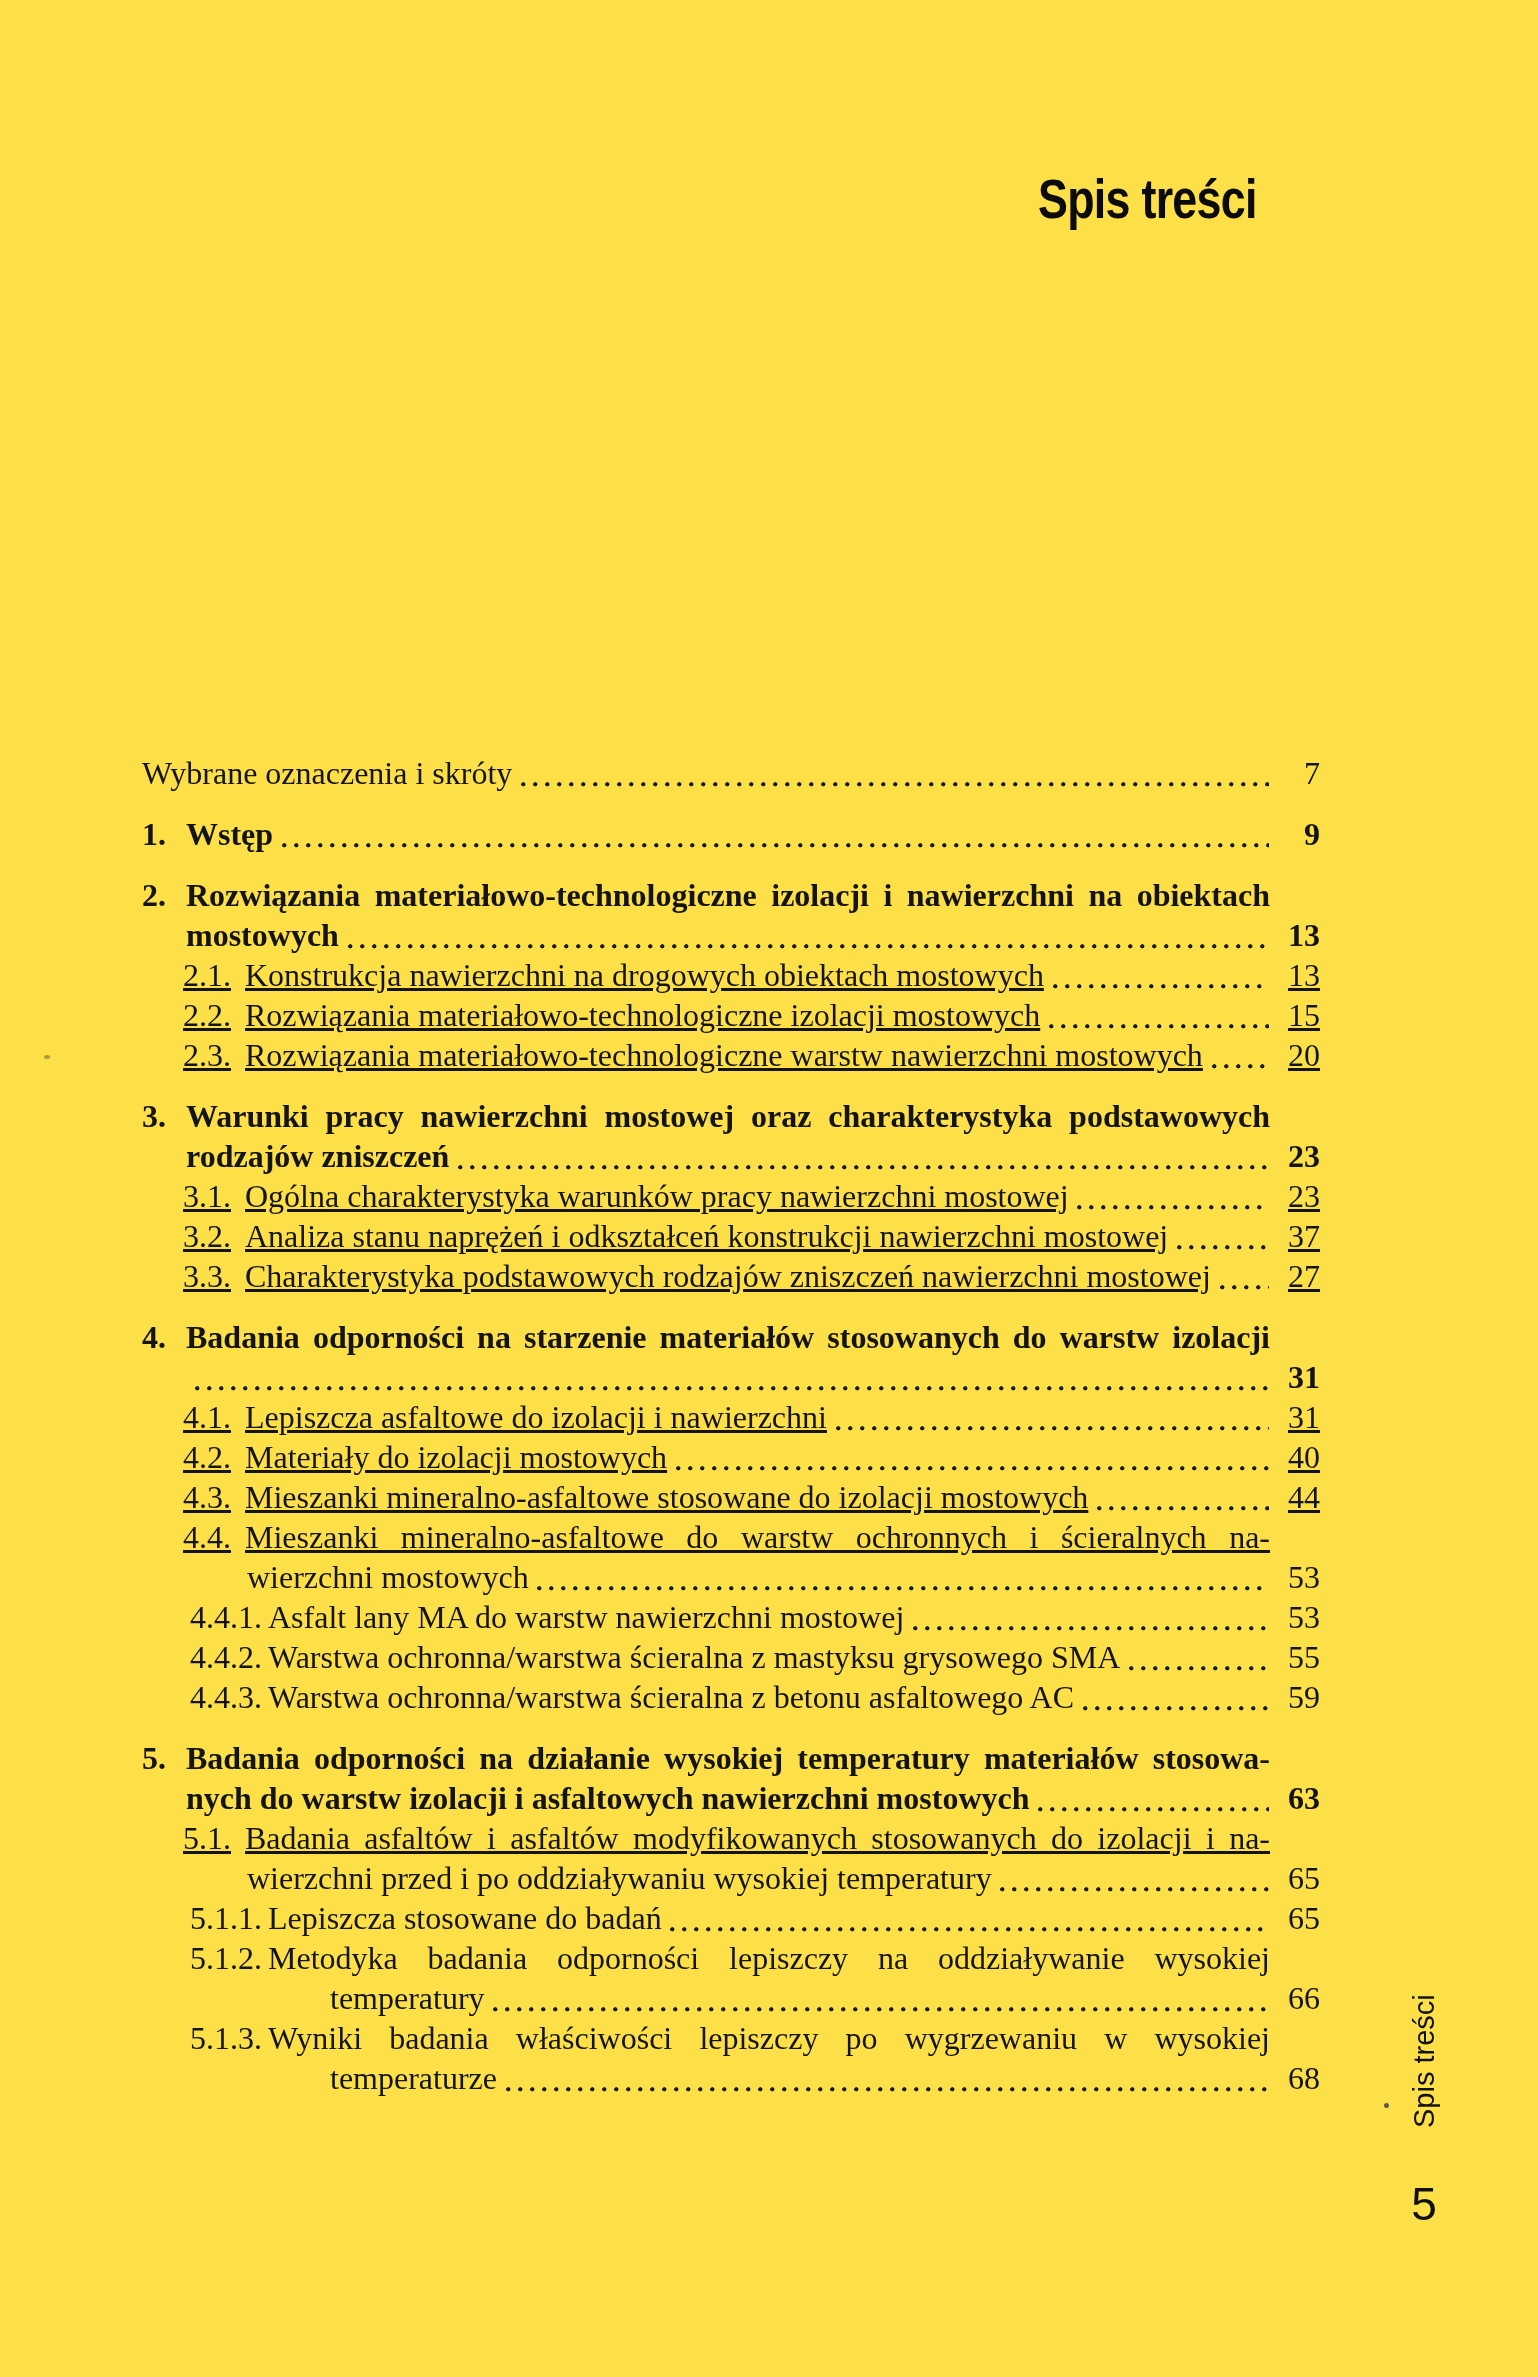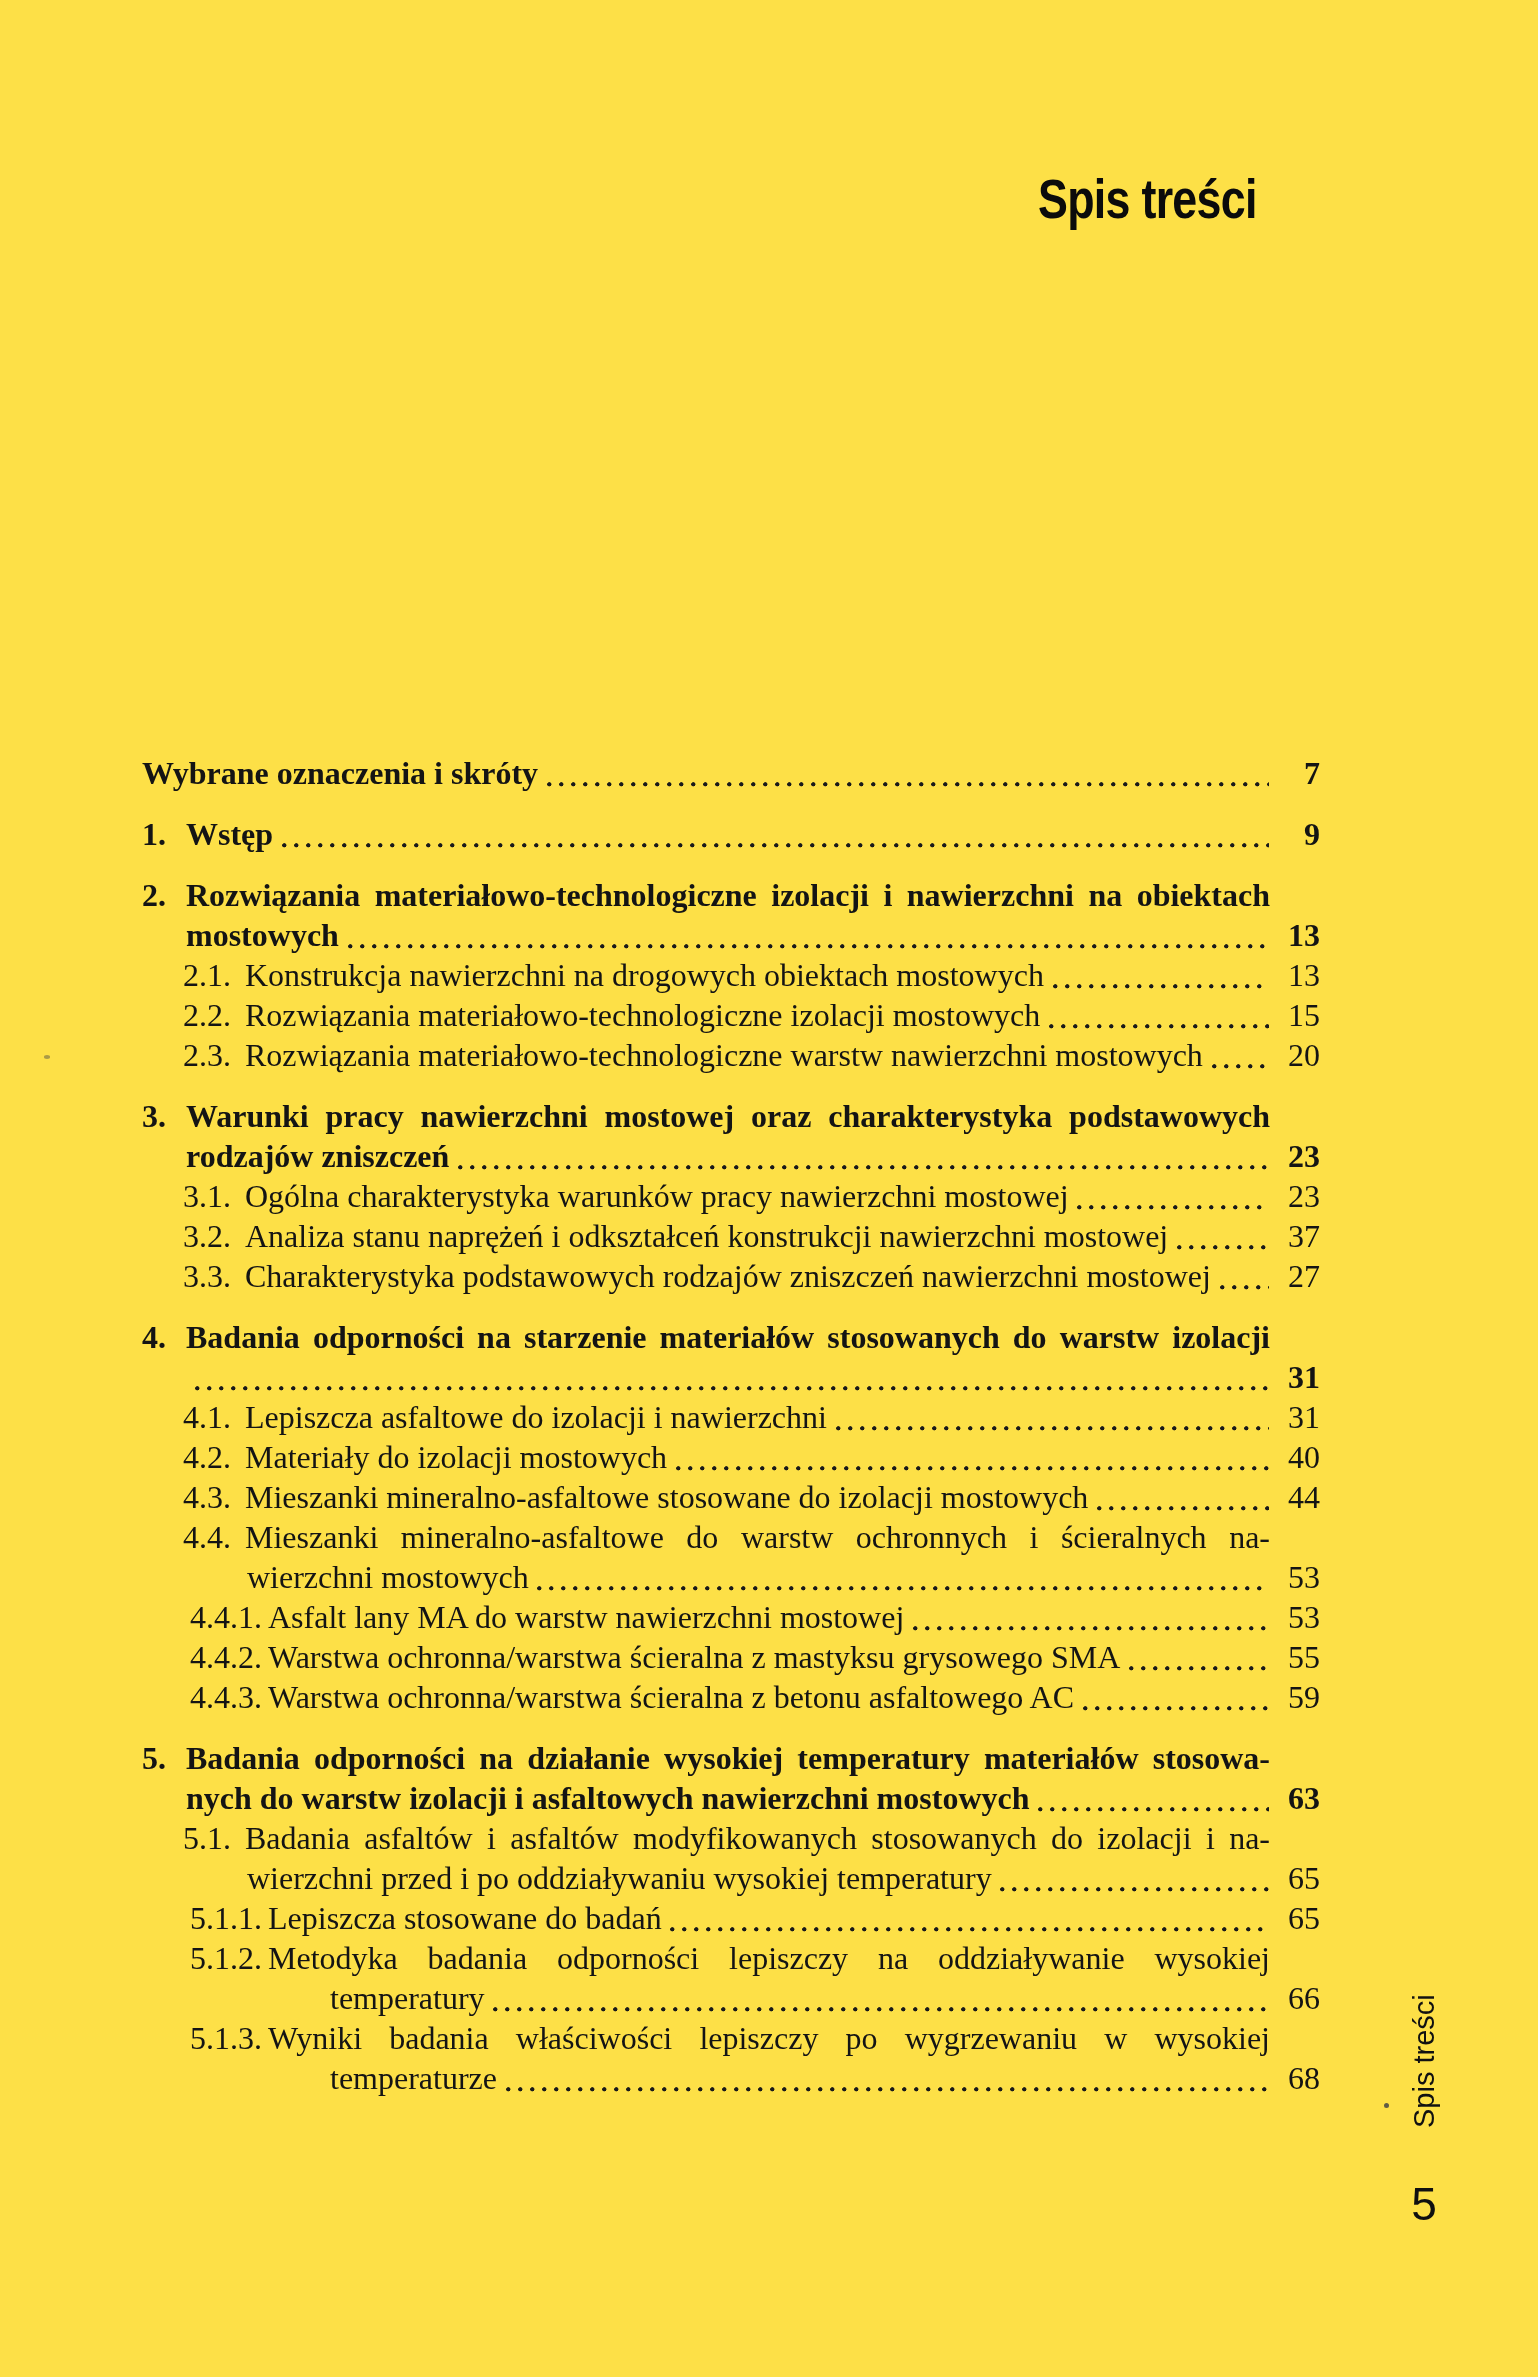--- a/index.html
+++ b/index.html
@@ -18,26 +18,26 @@
     font-weight:700;font-size:56px;letter-spacing:-0.9px;
     transform:scaleX(0.80);transform-origin:left top;
     white-space:nowrap;color:#0b0b0b;
   }
   
   .toc{
     position:absolute;left:142px;top:753px;width:1178px;
     font-size:32px;line-height:40px;
   }
   .toc-section{margin-top:21px;}
-  .toc-section:first-child{margin-top:0;font-weight:bold;}
+  .toc-section:first-child{margin-top:0;}
   .line{display:flex;align-items:baseline;}
   .bold{font-weight:700;}
   .num{flex:none;}
   .n0 .num{width:44px;}
-  .n1{margin-left:41px;}  .n1 .num{width:62px;}
+  .n1{margin-left:41px;text-decoration:underline;}  .n1 .num{width:62px;}
   .n2{margin-left:48px;} .n2 .num{width:78px;}
   .c0{padding-left:44px;}
   .c1{padding-left:105px;align-items:center;}
   .c2{padding-left:188px;}
   .txt{flex:0 1 auto;white-space:nowrap;}
   .jline{padding-right:50px;}
   .jline .txt{flex:1 1 auto;white-space:normal;text-align:justify;text-align-last:justify;}
   .leader{flex:1 1 auto;align-self:stretch;position:relative;margin:0 7px 0 8.7px;min-width:8.7px;}
   .leader::after{
     content:"";position:absolute;left:0;right:0;bottom:6.1px;height:5.2px;

